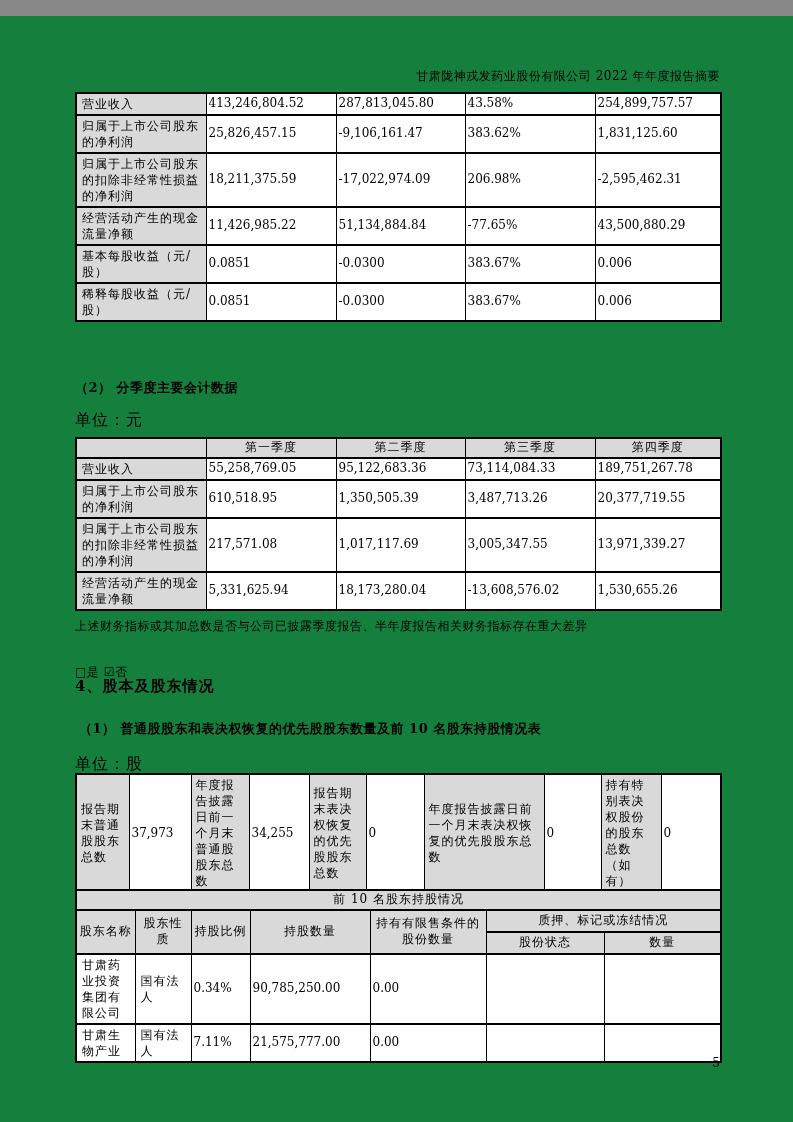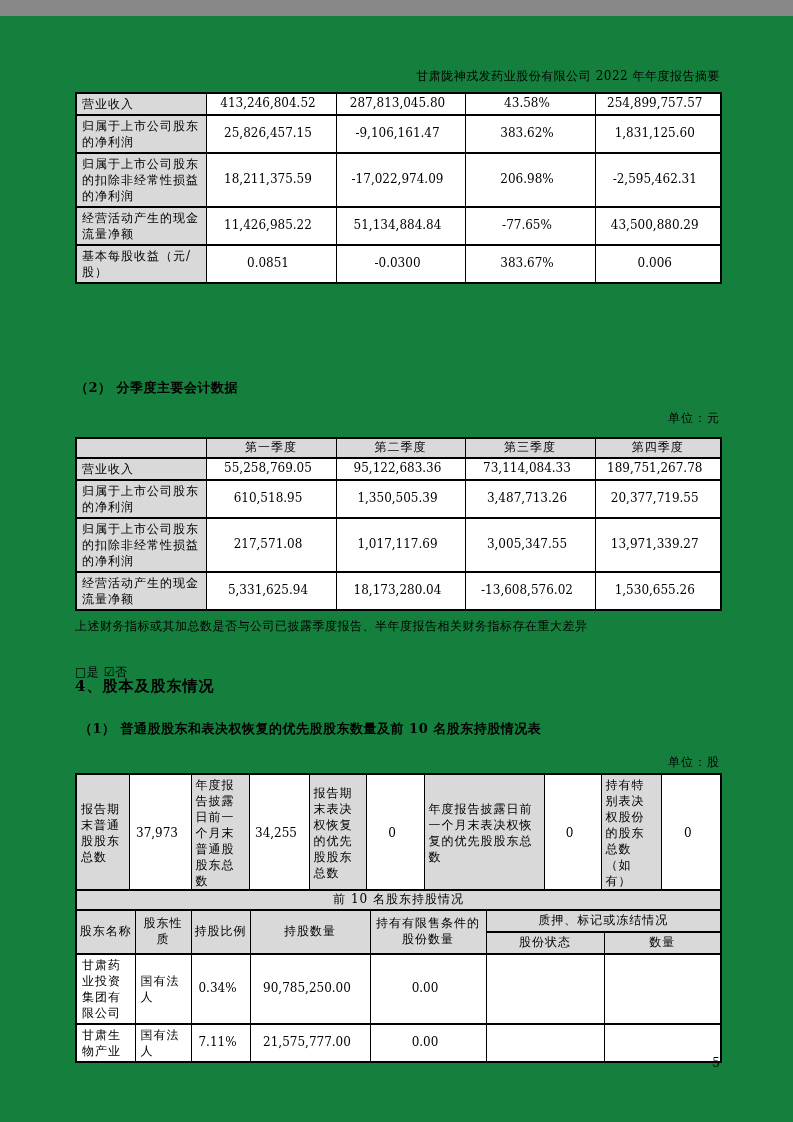--- a/index.html
+++ b/index.html
@@ -18,29 +18,29 @@
   td {
     border:1px solid #000; border-top-width:2px; border-bottom-width:2px;
     vertical-align:middle; font-size:12px; line-height:15.5px;
     overflow:hidden; word-break:break-all;
   }
   table { border:2px solid #000; }
   .lbl {
     background:#d9d9d9; text-align:left; padding:2px 5px;
     letter-spacing:1px; line-height:16px;
   }
-  .num { text-align:center; padding:2px 8px 2px 2px; background:#fff; }
+  .num { text-align:left; padding:2px 8px 2px 2px; background:#fff; }
   .hdr {
     background:#d9d9d9; text-align:center; padding:1px 2px; letter-spacing:1px;
   }
   .t3a td { line-height:16px; padding-top:1px; padding-bottom:1px; }
   .t3a .lbl { padding:1px 4px; }
   .h2 { font-size:15px; font-weight:bold; letter-spacing:1px; }
   .h3 { font-size:13px; font-weight:bold; letter-spacing:0.5px; }
-  .unit { width:645px; text-align:right; font-size:12px; letter-spacing:1px; }
+  .unit { width:645px; font-size:16px; letter-spacing:1px; }
   .note { font-size:12px; letter-spacing:0.5px; }
   .checks { font-size:12px; letter-spacing:0.5px; }
   .checks .box { font-family:"DejaVu Sans","Liberation Sans",sans-serif; font-size:12px; }
   .pgnum { font-size:12px; }
 </style>
 </head>
 <body>
 
 <div class="page">
 
@@ -78,20 +78,27 @@
     </tr>
     <tr style="height:36px">
       <td class="lbl">经营活动产生的现金流量净额</td>
       <td class="num">11,426,985.22</td>
       <td class="num">51,134,884.84</td>
       <td class="num">-77.65%</td>
       <td class="num">43,500,880.29</td>
     </tr>
     <tr style="height:36px">
       <td class="lbl">基本每股收益（元/股）</td>
+      <td class="num">0.0851</td>
+      <td class="num">-0.0300</td>
+      <td class="num">383.67%</td>
+      <td class="num">0.006</td>
+    </tr>
+    <tr style="height:36px">
+      <td class="lbl">稀释每股收益（元/股）</td>
       <td class="num">0.0851</td>
       <td class="num">-0.0300</td>
       <td class="num">383.67%</td>
       <td class="num">0.006</td>
     </tr>
   </tbody>
     </table>
 
   <div class="abs h3" style="left:75px; top:363px;">（2） 分季度主要会计数据</div>
   <div class="abs unit" style="left:75px; top:394px;">单位：元</div>

